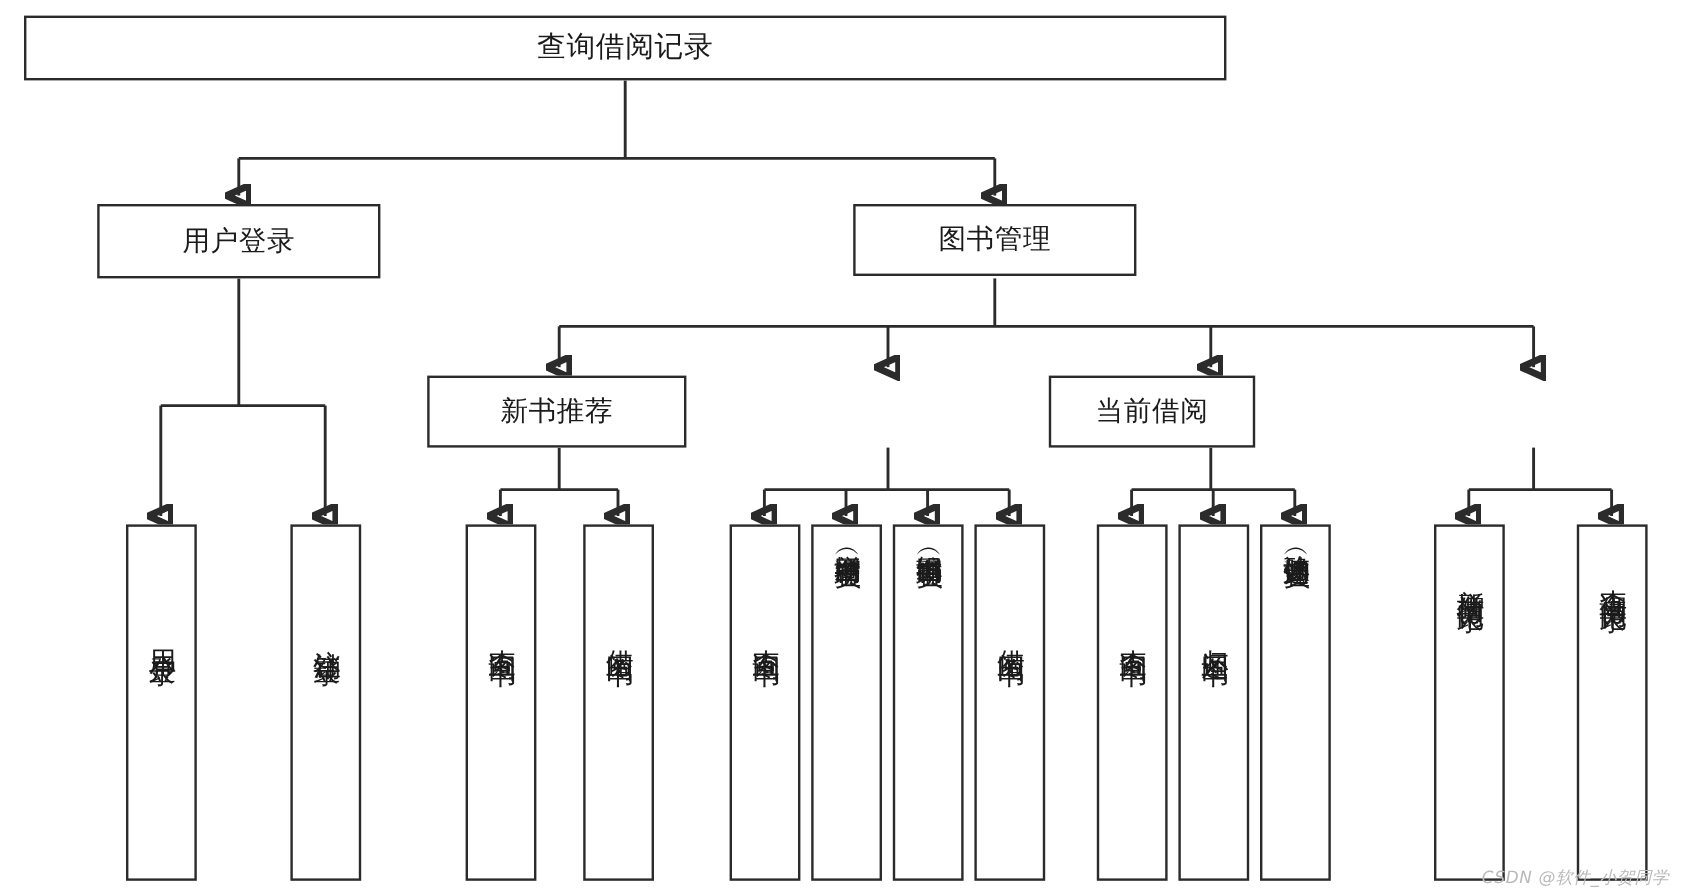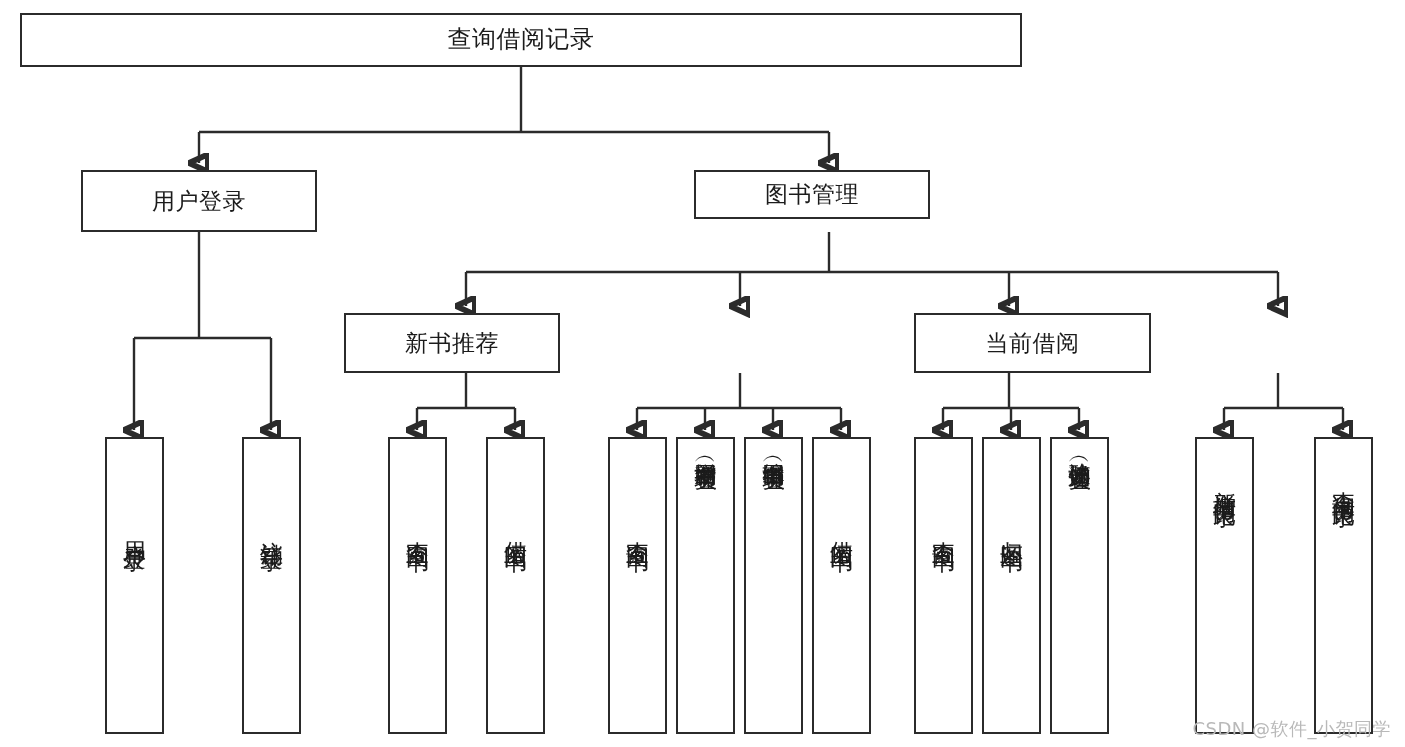--- a/index.html
+++ b/index.html
@@ -78,25 +78,26 @@
     padding-top: 78px;
   }
   .node.vert.mid-text-3 .node-label {
     padding-top: 28px;
   }
   
   #watermark {
     position: absolute;
     right: 14px;
     bottom: 6px;
-    font-size: 18px;
+    font-size: 14px;
     color: #b9b9b9;
     letter-spacing: 0.5px;
     white-space: nowrap;
     user-select: none;
+    font-style: italic;
   }
 </style>
 </head>
 <body>
 
 <div id="canvas">
 
   <svg id="connectors" viewBox="0 0 1405 747" width="1405" height="747" xmlns="http://www.w3.org/2000/svg">
     <defs>
       <marker id="arrow" markerWidth="9" markerHeight="9" refX="4.2" refY="4.3" orient="auto" markerUnits="strokeWidth">
@@ -148,30 +149,30 @@
   </svg>
 
   <div class="node horiz root" style="left:20px; top:13px; width:1002px; height:54px;">
     <span class="node-label">查询借阅记录</span>
   </div>
 
   <div class="node horiz" style="left:81px; top:170px; width:236px; height:62px;">
     <span class="node-label">用户登录</span>
   </div>
 
-  <div class="node horiz" style="left:694px; top:170px; width:236px; height:49px;align-items:center;">
+  <div class="node horiz" style="left:711px; top:170px; width:236px; height:60px;align-items:center;">
     <span class="node-label">图书管理</span>
   </div>
 
-  <div class="node horiz" style="left:344px; top:313px; width:216px; height:60px;">
+  <div class="node horiz" style="left:356px; top:313px; width:216px; height:60px;">
     <span class="node-label">新书推荐</span>
   </div>
 
 
-  <div class="node horiz" style="left:914px; top:313px; width:237px; height:60px;">
+  <div class="node horiz" style="left:874px; top:313px; width:172px; height:60px;">
     <span class="node-label">当前借阅</span>
   </div>
 
 
   <div class="node vert mid-text" style="left:105px; top:437px; width:59px; height:297px;">
     <span class="node-label">用户登录</span>
   </div>
 
   <div class="node vert mid-text" style="left:242px; top:437px; width:59px; height:297px;">
     <span class="node-label">注销登录</span>

